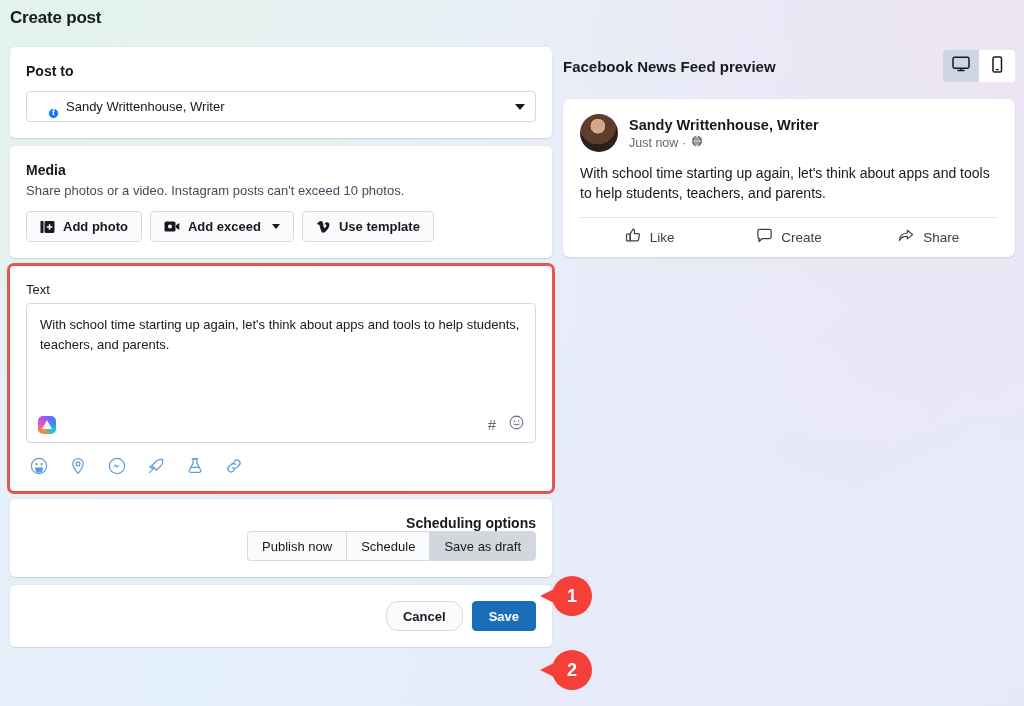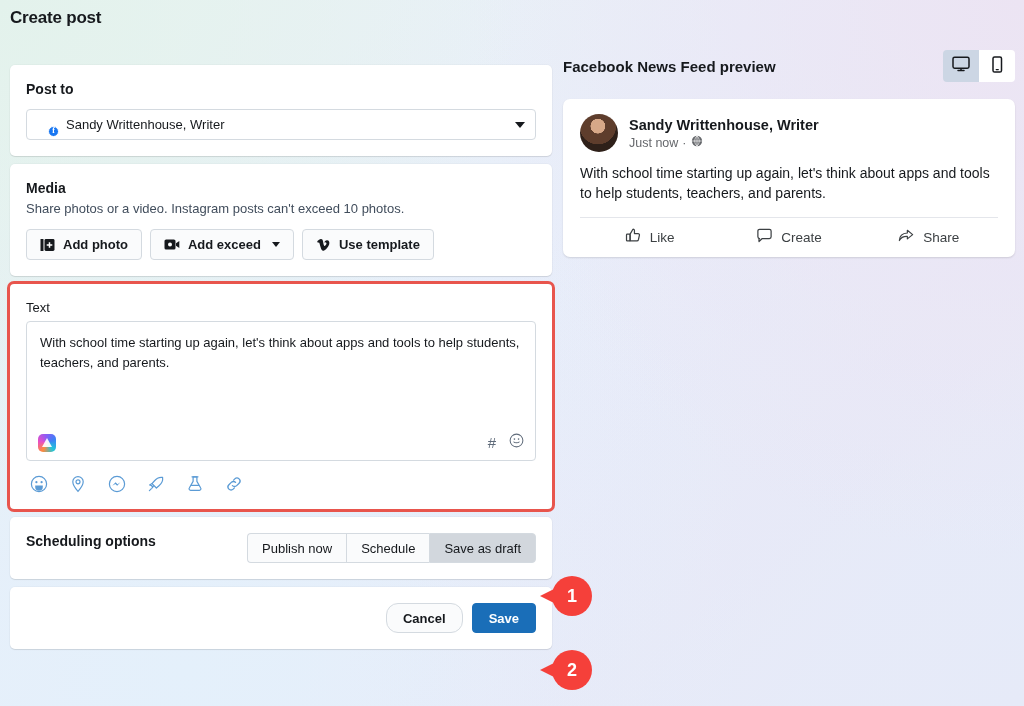--- a/index.html
+++ b/index.html
@@ -20,21 +20,21 @@
 
   
   .page-title {
     position: absolute; left: 10px; top: 8px;
     font-size: 17px; font-weight: bold; color: #16191d;
     letter-spacing: -0.2px;
   }
 
   
   .left-col {
-    position: absolute; left: 10px; top: 65px; width: 542px;
+    position: absolute; left: 10px; top: 47px; width: 542px;
   }
   .card {
     background: #fff;
     border-radius: 5px;
     box-shadow: 0 1px 1px rgba(0,0,0,0.10), 0 0 0 1px rgba(0,0,0,0.02);
     margin-bottom: 8px;
     padding: 16px;
   }
   .card-title {
     font-size: 14px; font-weight: bold; color: #16191d;
@@ -109,21 +109,21 @@
     border-bottom: 9px solid rgba(255,255,255,0.92);
   }
   .ta-right { margin-left: auto; display: flex; align-items: center; gap: 13px; color: #5f6b7a; }
   .hash { font-size: 15px; color: #5f6b7a; line-height: 1; }
 
   .tool-row { display: flex; gap: 21px; margin-top: 14px; padding-left: 4px; }
   .tool-icon { width: 18px; height: 18px; cursor: pointer; }
 
   
   .sched-card {
-    display: flex; align-items: flex-start; padding: 16px; min-height: 60px;
+    display: flex; align-items: flex-end; padding: 16px; min-height: 60px; flex-direction: column;
   }
   .sched-title { font-size: 14px; font-weight: bold; color: #16191d; }
   .segmented { margin-left: auto; display: flex; }
   .seg {
     height: 30px; padding: 0 14px; display: inline-flex; align-items: center;
     font-size: 13px; color: #16191d; background: #fafbfc;
     border: 1px solid #d4dae0; border-right: none; cursor: pointer;
   }
   .seg:first-child { border-radius: 4px 0 0 4px; }
   .seg:last-child { border-right: 1px solid #d4dae0; border-radius: 0 4px 4px 0; }

